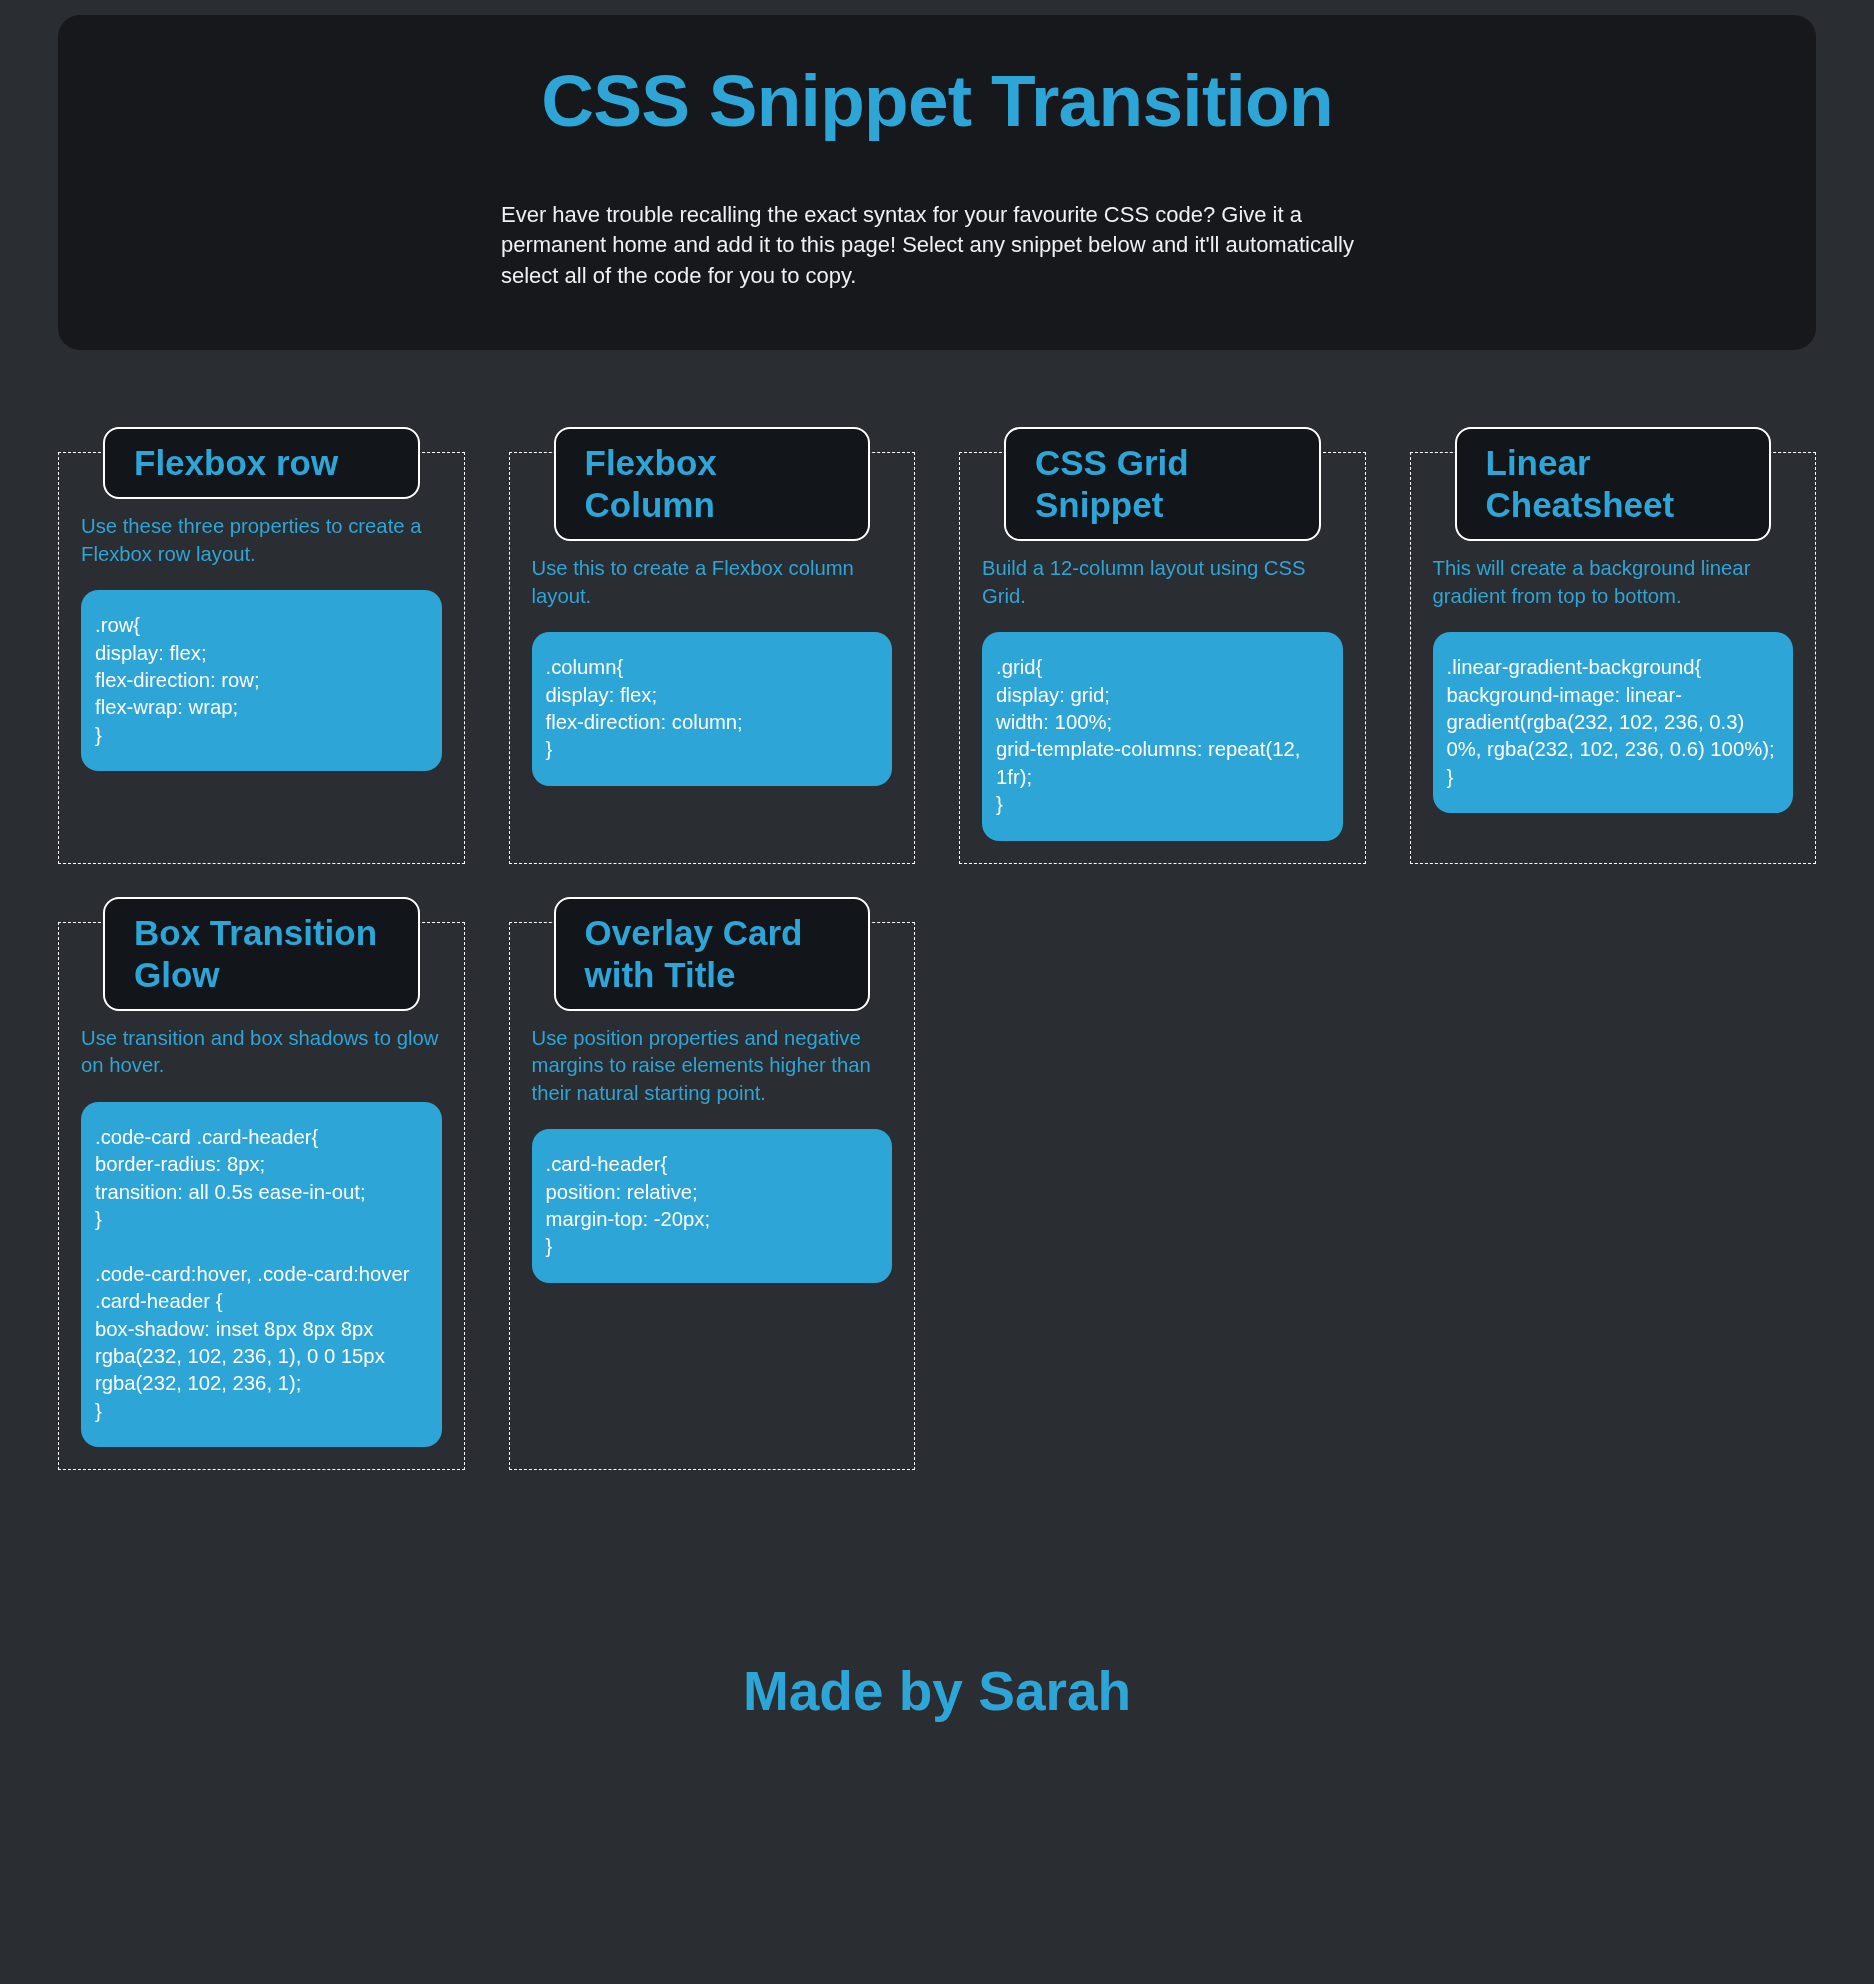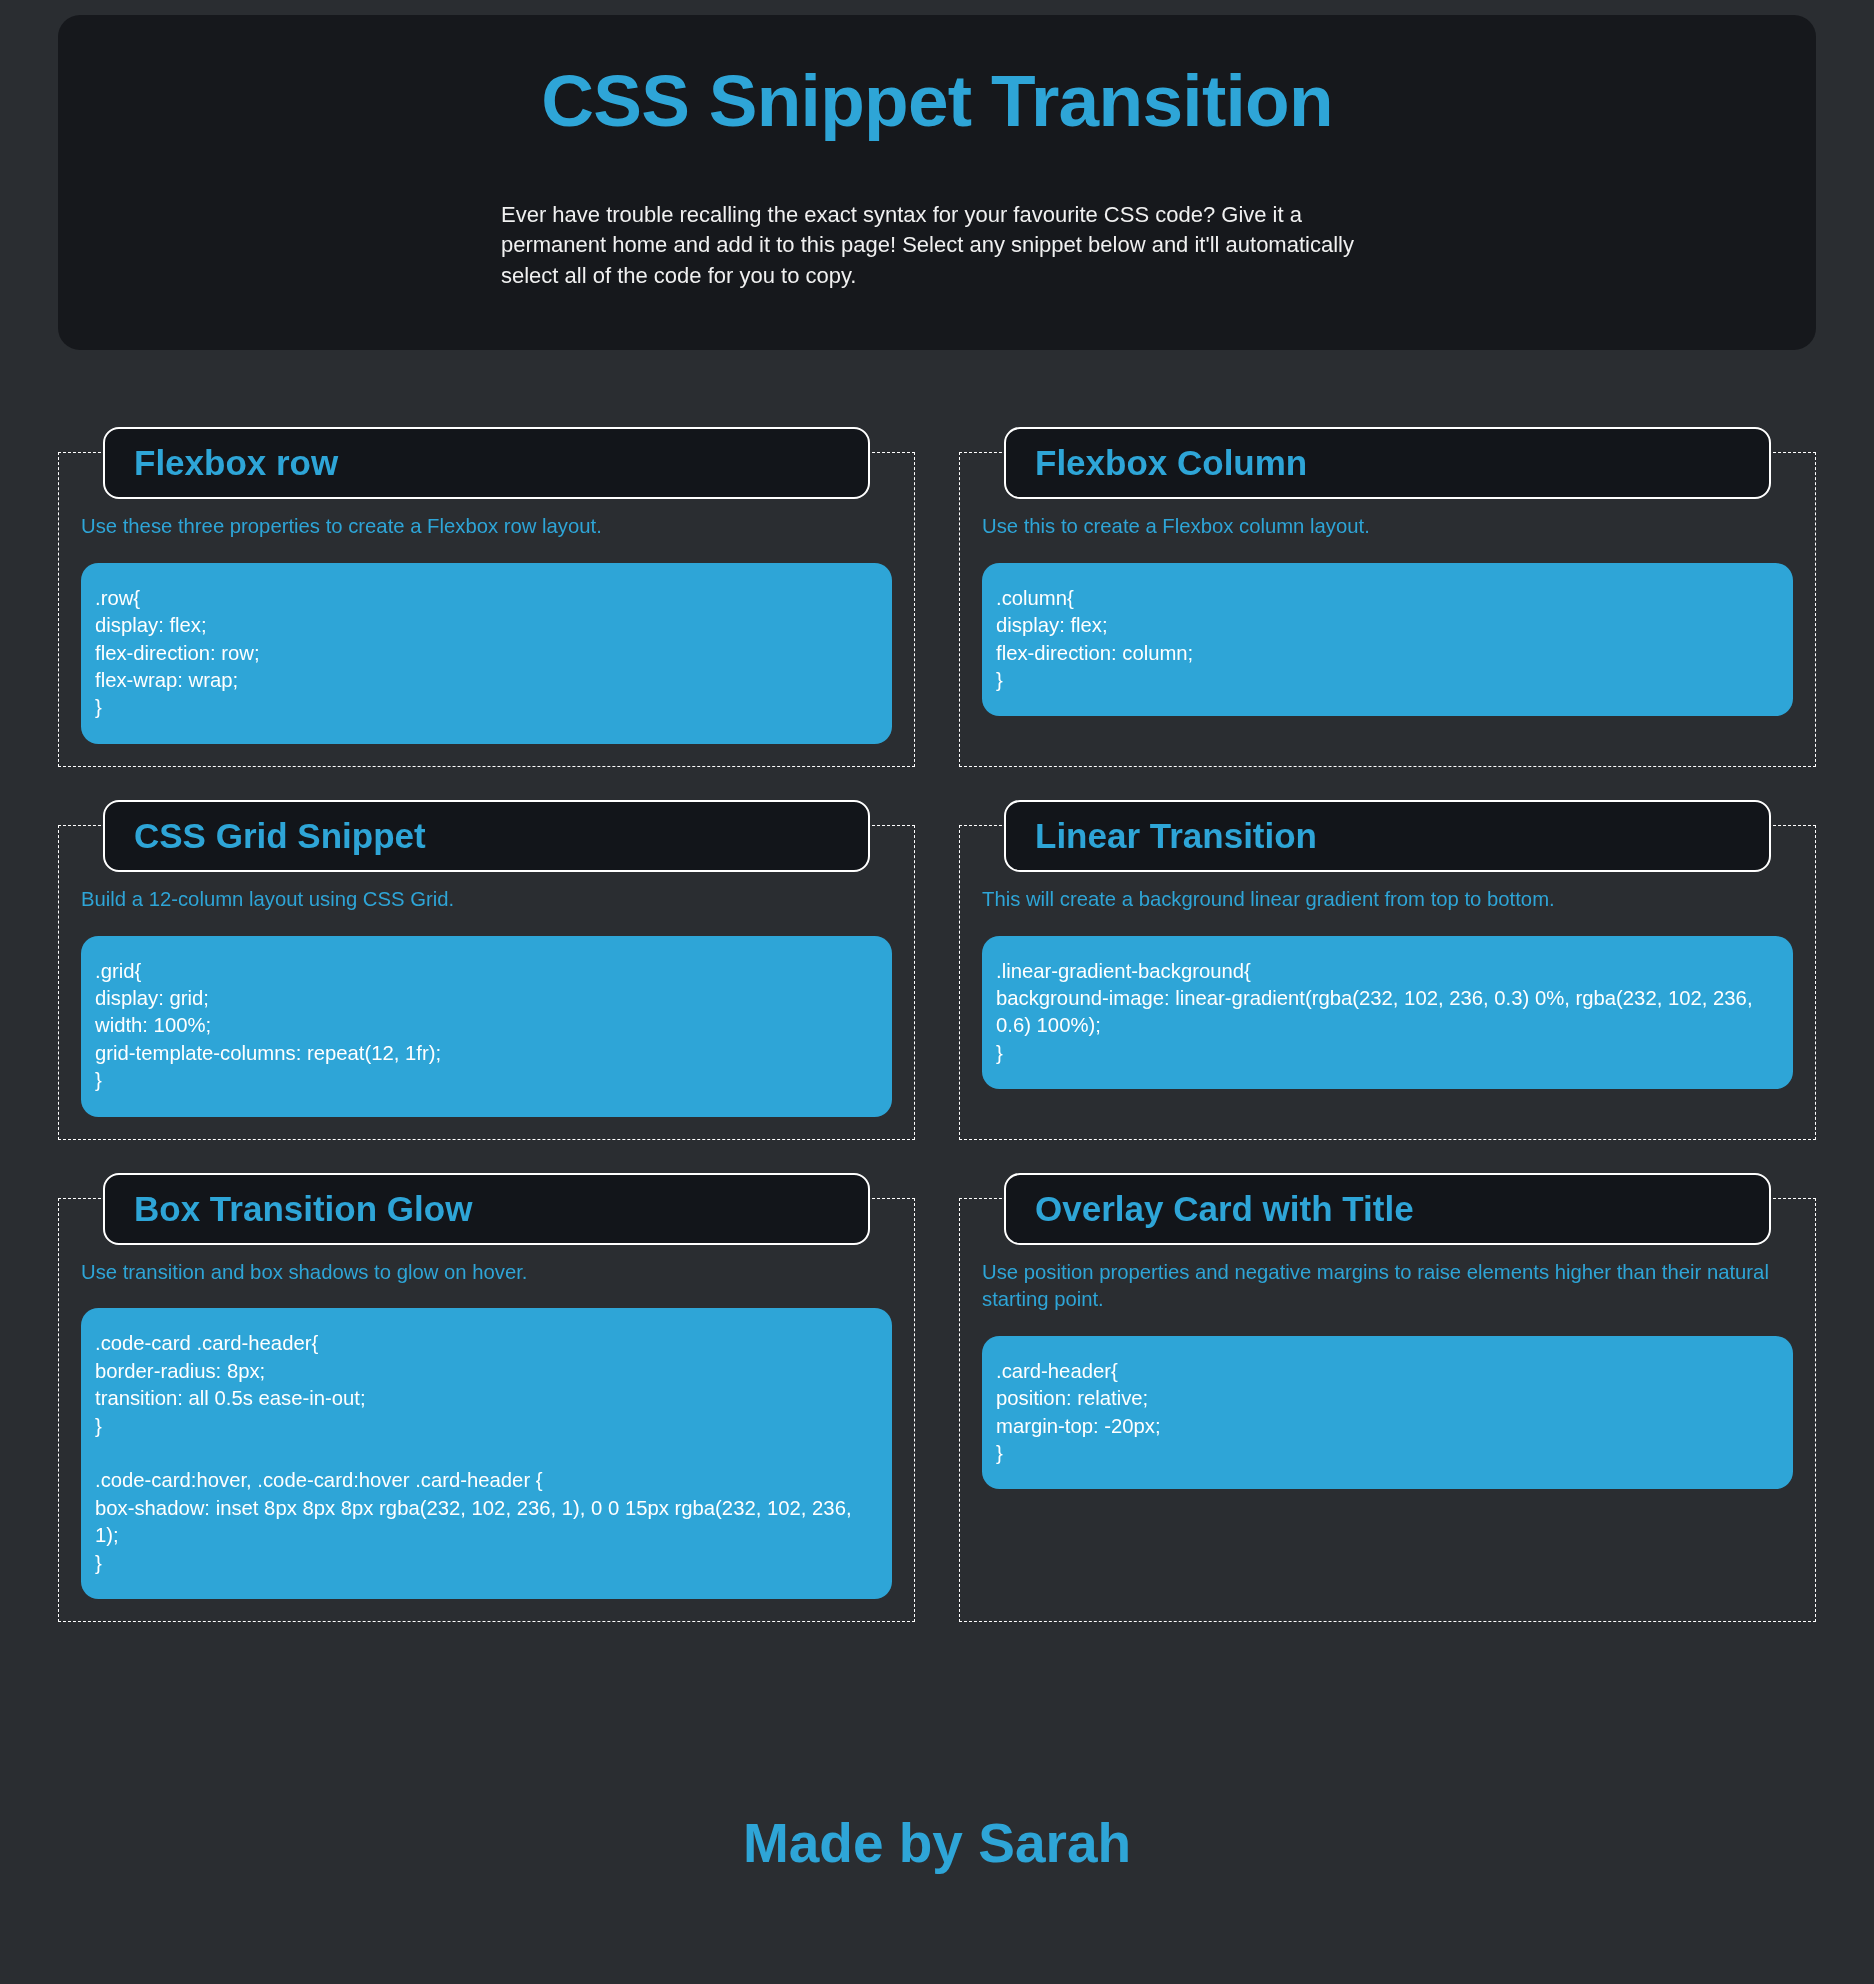--- a/index.html
+++ b/index.html
@@ -36,21 +36,21 @@
   .page-subtitle {
     color: #f0f0f0;
     font-size: 22px;
     max-width: 1162px;
     margin: 0 auto;
     padding: 0 145px;
     line-height: 1.4;
   }
   .cards-grid {
     display: grid;
-    grid-template-columns: repeat(2, 1fr);
+    grid-template-columns: repeat(4, 1fr);
     gap: 58px 44px;
     margin-bottom: 189px;
   }
   .card {
     border: 1.5px dashed #fff;
     padding: 0 22px 22px 22px;
     display: flex;
     flex-direction: column;
   }
   .card-header {
@@ -136,21 +136,21 @@
       <div class="card-desc">Build a 12-column layout using CSS Grid.</div>
       <pre class="code-block grow">.grid{
 display: grid;
 width: 100%;
 grid-template-columns: repeat(12, 1fr);
 }</pre>
     </div>
 
     <div class="card">
       <div class="card-header">
-        <div class="card-title">Linear Transition</div>
+        <div class="card-title">Linear Cheatsheet</div>
       </div>
       <div class="card-desc">This will create a background linear gradient from top to bottom.</div>
       <pre class="code-block grow">.linear-gradient-background{
 background-image: linear-gradient(rgba(232, 102, 236, 0.3) 0%, rgba(232, 102, 236, 0.6) 100%);
 }</pre>
     </div>
 
     <div class="card">
       <div class="card-header">
         <div class="card-title">Box Transition Glow</div>

